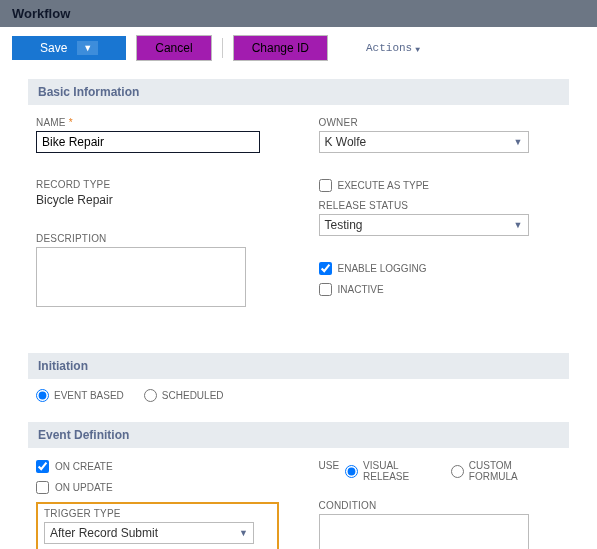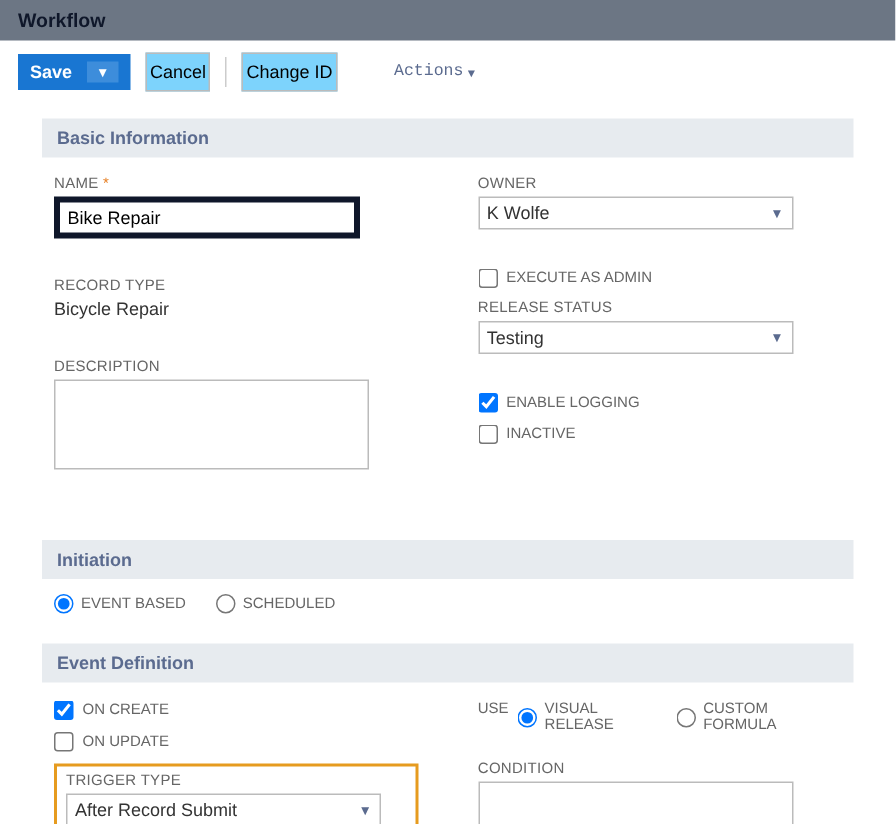--- a/index.html
+++ b/index.html
@@ -1,32 +1,32 @@
 <!DOCTYPE html>
 <html><head>
 <meta charset="utf-8">
 <style>
 * { box-sizing: border-box; margin: 0; padding: 0; }
 body { font-family: Arial, Helvetica, sans-serif; font-size: 11px; color: #333; background: #fff; width: 597px; }
 .header { background: #6c7684; color: #0f172a; padding: 6px 12px; font-size: 13px; font-weight: bold; }
 .toolbar { padding: 8px 12px; display: flex; align-items: center; gap: 10px; }
-.btn-primary { background: #1976d2; color: #fff; border: none; padding: 5px 8px; font-size: 12px; font-weight: bold; cursor: pointer; display: inline-flex; align-items: center; }
+.btn-primary { background: #1976d2; color: #fff; border: none; padding: 5px 28px; font-size: 12px; font-weight: normal; cursor: pointer; display: inline-flex; align-items: center; }
 .btn-primary .caret { background: #3d8ddb; margin-left: 10px; padding: 2px 6px; font-size: 9px; }
-.btn { background: #7dd3fc; border: 1px solid #bbb; padding: 5px 2px; font-size: 12px; cursor: pointer; }
+.btn { background: #a21caf; border: 1px solid #bbb; padding: 5px 18px; font-size: 12px; cursor: pointer; }
 .divider { width: 1px; height: 20px; background: #ccc; }
 .actions-link { color: #5b6b8f; font-size: 11px; cursor: pointer; display: flex; align-items: flex-end; gap: 3px; font-family: Liberation Mono, monospace; }
 .actions-link .caret-sm { font-size: 8px; }
 .content { padding: 0 28px 20px 28px; }
 .section-head { background: #e7ebef; color: #5b6b8f; font-weight: bold; font-size: 12px; padding: 6px 10px; margin: 10px 0 0 0; }
 .section-body { padding: 12px 8px 8px 8px; display: flex; gap: 40px; }
 .col { flex: 1; }
 .field { margin-bottom: 26px; }
 .label { font-size: 10px; color: #666; text-transform: uppercase; letter-spacing: 0.2px; display: block; margin-bottom: 3px; }
 .req { color: #e67e22; }
-.input-text { width: 204px; padding: 3px 5px; border: 4px solid #0f172a; font-size: 12px; }
+.input-text { width: 224px; padding: 3px 5px; border: 1px solid #0f172a; font-size: 12px; }
 .static-val { font-size: 12px; color: #333; }
 .textarea { width: 210px; height: 60px; border: 1px solid #bbb; resize: none; }
 .select { width: 210px; padding: 3px 5px; border: 1px solid #bbb; font-size: 12px; display: flex; justify-content: space-between; align-items: center; background: #fff; cursor: pointer; }
 .select .caret-dd { color: #5b6b8f; font-size: 9px; }
 .check-row { display: flex; align-items: center; gap: 6px; margin-bottom: 8px; font-size: 10px; color: #666; }
 .check-row input { width: 13px; height: 13px; }
 .radio-row { display: flex; gap: 20px; padding: 10px 8px; font-size: 10px; color: #666; }
 .radio-row label { display: flex; align-items: center; gap: 5px; }
 .evdef-body { padding: 12px 8px; display: flex; gap: 40px; }
 .highlight { border: 2px solid #e69b1f; padding: 4px 6px 8px 6px; margin: 6px 0; }
@@ -78,21 +78,21 @@
     <div class="col">
       <div class="field">
         <span class="label">OWNER</span>
         <div class="select">
           <span>K Wolfe</span>
           <span class="caret-dd">▼</span>
         </div>
       </div>
       <div class="check-row">
         <input type="checkbox" style="">
-        <span>EXECUTE AS ADMIN</span>
+        <span>EXECUTE AS TYPE</span>
       </div>
       <div class="field">
         <span class="label">RELEASE STATUS</span>
         <div class="select">
           <span>Testing</span>
           <span class="caret-dd">▼</span>
         </div>
       </div>
       <div class="check-row">
         <input type="checkbox" checked="" style="">

